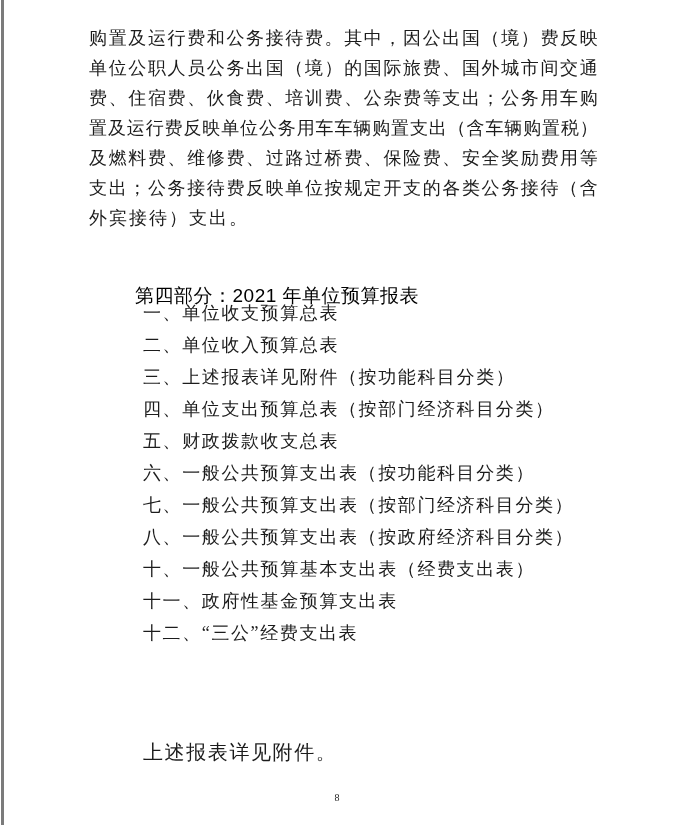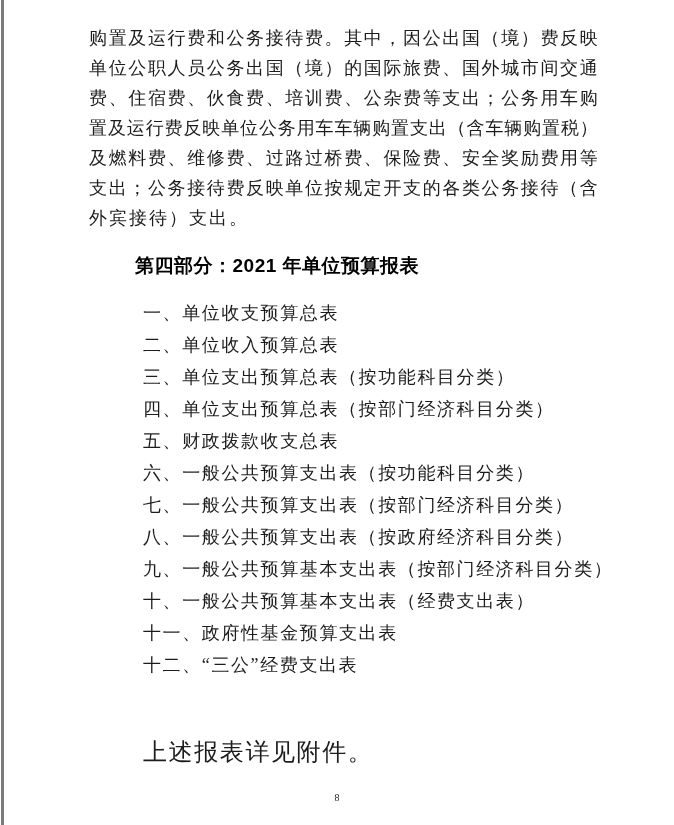--- a/index.html
+++ b/index.html
@@ -45,23 +45,23 @@
     display: flex;
     justify-content: space-between;
   }
   .para .line.last-line {
     letter-spacing: 2px;
   }
   
   .section-heading {
     position: absolute;
     left: 135px;
-    top: 254px;
+    top: 284px;
     font-family: "Liberation Sans", "DejaVu Sans", sans-serif;
-    font-weight: bold;
+    font-weight: normal;
     font-size: 19px;
     line-height: 24px;
     letter-spacing: 0.5px;
     color: #000000;
     white-space: nowrap;
   }
   
   .report-list {
     position: absolute;
     left: 143px;
@@ -73,21 +73,21 @@
     line-height: 32px;
     letter-spacing: 1.6px;
     white-space: nowrap;
   }
   .closing-line {
     position: absolute;
     left: 143px;
     top: 737px;
     height: 30px;
     line-height: 30px;
-    font-size: 24px;
+    font-size: 20px;
     letter-spacing: 1.6px;
     white-space: nowrap;
   }
   .page-number {
     position: absolute;
     left: 0;
     top: 792px;
     width: 674px;
     text-align: center;
     font-size: 10px;
@@ -273,27 +273,26 @@
         <span>含</span>
       </div>
     <div class="line last-line">外宾接待）支出。</div>
   </div>
 
   <div class="section-heading">第四部分：2021 年单位预算报表</div>
 
   <div class="report-list">
     <div class="item">一、单位收支预算总表</div>
     <div class="item">二、单位收入预算总表</div>
-    <div class="item">三、单位支出预算总表（按功能科目分类）</div>
+    <div class="item">三、上述报表详见附件（按功能科目分类）</div>
     <div class="item">四、单位支出预算总表（按部门经济科目分类）</div>
     <div class="item">五、财政拨款收支总表</div>
     <div class="item">六、一般公共预算支出表（按功能科目分类）</div>
     <div class="item">七、一般公共预算支出表（按部门经济科目分类）</div>
     <div class="item">八、一般公共预算支出表（按政府经济科目分类）</div>
-    <div class="item">九、一般公共预算基本支出表（按部门经济科目分类）</div>
     <div class="item">十、一般公共预算基本支出表（经费支出表）</div>
     <div class="item">十一、政府性基金预算支出表</div>
     <div class="item">十二、“三公”经费支出表</div>
   </div>
 
   <div class="closing-line">上述报表详见附件。</div>
 
   <div class="page-number">8</div>
 
 </div>

